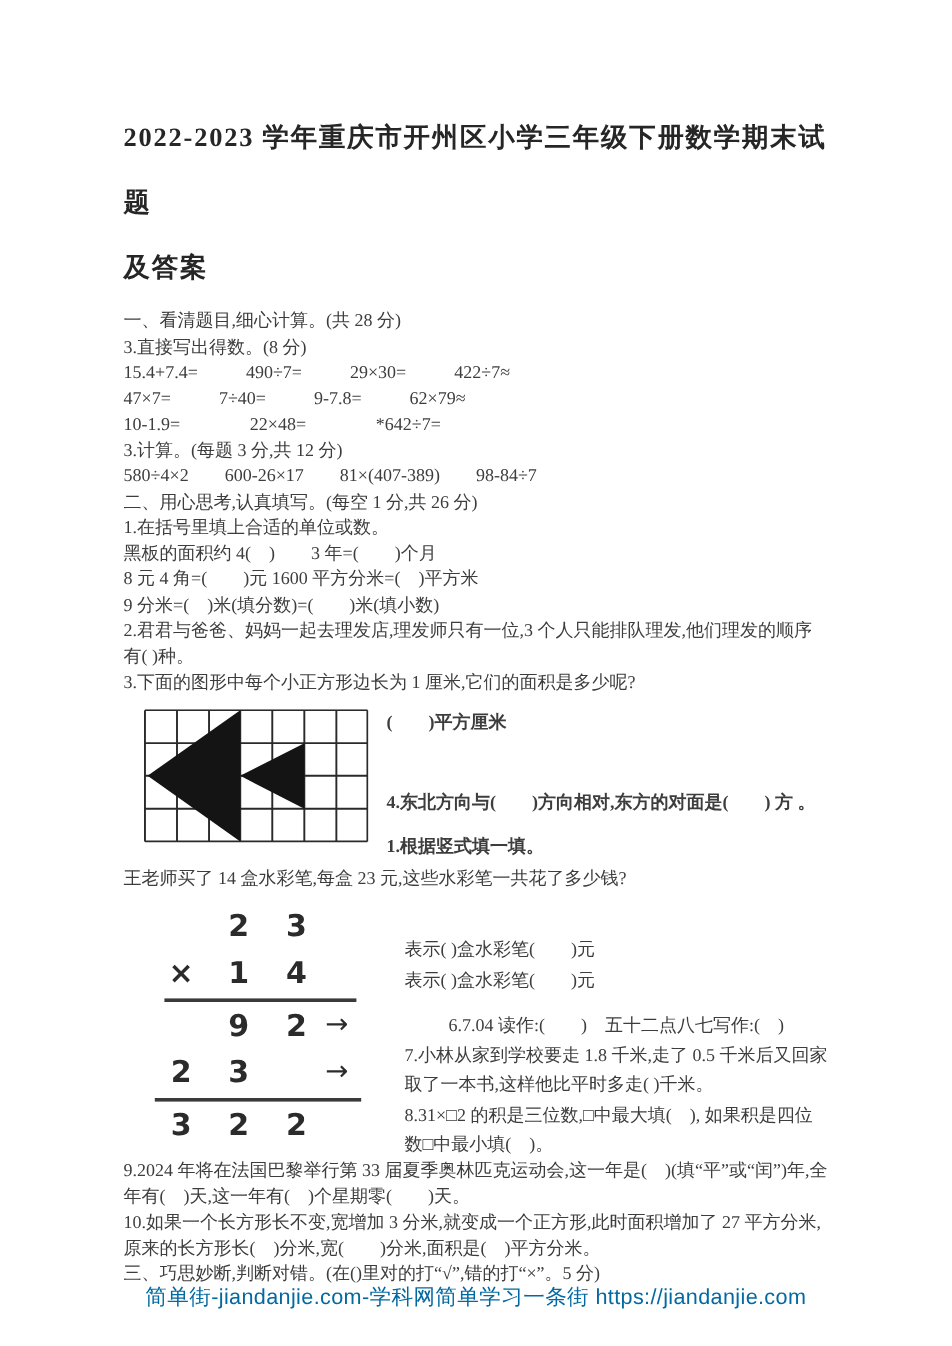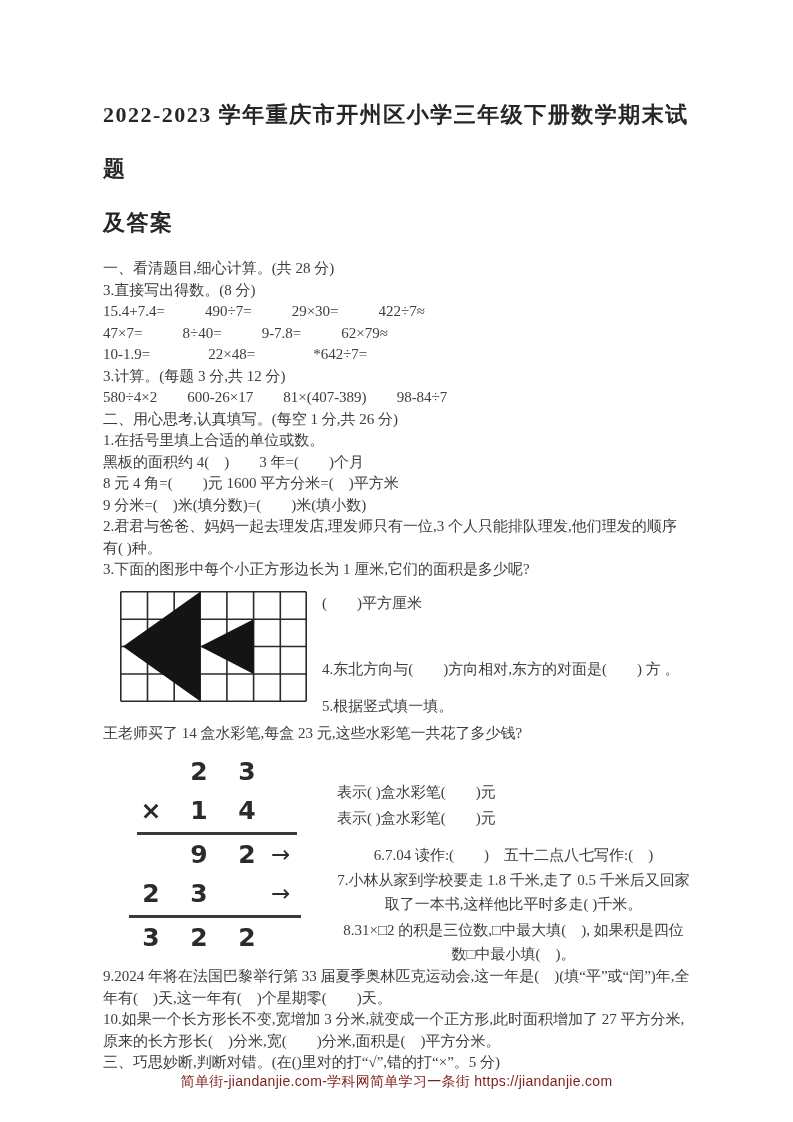--- a/index.html
+++ b/index.html
@@ -31,47 +31,47 @@
   .eq-row.g40 { gap: 40px; }
   .eq-row.g58 { gap: 58px; }
   .eq-row.g30 { gap: 30px; }
   .sp22 { margin-top: 22px; }
   .sp20 { margin-top: 20px; }
   .sp8  { margin-top: 8px; }
 
   
   .fig-row { display: flex; margin: 10px 0 6px 0; }
   .grid-fig { margin-left: 17px; flex: 0 0 auto; }
-  .fig-right { flex: 1 1 auto; margin-left: 15px; min-width: 0; }
+  .fig-right { flex: 1 1 auto; margin-left: 15px; min-width: 0; font-weight: bold; }
   .fig-right .ans { margin-top: 2px; }
   .fig-right .q4 { margin-top: 45px; }
   .fig-right .q5 { margin-top: 15px; }
 
   
   .mult-row { display: flex; margin-top: 8px; }
   .mult { flex: 0 0 auto; margin-left: 24px; width: 202px;
           font-family: "DejaVu Sans", sans-serif; font-weight: 700;
           font-size: 25px; color: #2b2b2b; }
   .mrow { display: flex; height: 39px; align-items: center; }
   .mcell { width: 48px; text-align: center; }
   .acell { width: 38px; text-align: left; font-size: 23px; font-weight: 400; }
   .mline { border-top: 3px solid #3a3a3a; width: 160px; margin: 1px 0 1px 10px; }
   .mline.b { width: 172px; margin-left: 2px; }
   .mult-right { flex: 1 1 auto; margin-left: 8px; padding-top: 26px; min-width: 0; }
   .mult-right .note { line-height: 26px; }
   .mult-right .q6 { margin-top: 14px; text-align: center; }
-  .mult-right .q78 { line-height: 24px; margin-top: 2px; text-align: center; }
+  .mult-right .q78 { line-height: 24px; margin-top: 2px; }
 
   .footer {
     position: absolute;
     left: 0; right: 0;
     bottom: 30px;
     text-align: center;
-    color: #7f1d1d;
-    font-size: 14px;
+    color: #0369a1;
+    font-size: 18px;
     font-family: "Liberation Sans", "DejaVu Sans", sans-serif;
     letter-spacing: 0.3px;
   }
   svg .gridline { stroke: #2a2a2a; stroke-width: 1.6; }
   svg .tri { fill: #141414; }
 </style>
 </head>
 <body>
 
 <div class="page">
@@ -84,21 +84,21 @@
   <p class="line">一、看清题目,细心计算。(共 28 分)</p>
   <p class="line">3.直接写出得数。(8 分)</p>
   <div class="eq-row g40">
     <span>15.4+7.4=</span>
     <span>490÷7=</span>
     <span>29×30=</span>
     <span>422÷7≈</span>
   </div>
   <div class="eq-row g40">
     <span>47×7=</span>
-    <span>8÷40=</span>
+    <span>7÷40=</span>
     <span>9-7.8=</span>
     <span>62×79≈</span>
   </div>
   <div class="eq-row g58">
     <span>10-1.9=</span>
     <span>22×48=</span>
     <span>*642÷7=</span>
   </div>
   <p class="line sp22">3.计算。(每题 3 分,共 12 分)</p>
   <div class="eq-row g30">
@@ -132,21 +132,21 @@
         <line class="gridline" x1="133.6" y1="0.8" x2="133.6" y2="110.2"></line>
         <line class="gridline" x1="160.3" y1="0.8" x2="160.3" y2="110.2"></line>
         <line class="gridline" x1="186.2" y1="0.8" x2="186.2" y2="110.2"></line>
       </g>
       <polygon class="tri" points="80.2,0.8 80.2,110.2 3,55.5"></polygon>
       <polygon class="tri" points="133.6,28.3 133.6,83.0 80.2,55.5"></polygon>
     </svg>
     <div class="fig-right">
       <p class="line ans">(　　)平方厘米</p>
       <p class="line q4">4.东北方向与(　　)方向相对,东方的对面是(　　) 方 。</p>
-      <p class="line q5">5.根据竖式填一填。</p>
+      <p class="line q5">1.根据竖式填一填。</p>
     </div>
   </div>
 
   <p class="line">王老师买了 14 盒水彩笔,每盒 23 元,这些水彩笔一共花了多少钱?</p>
 
   <div class="mult-row">
     <div class="mult">
       <div class="mrow">
         <span class="mcell"></span>
         <span class="mcell">2</span>

